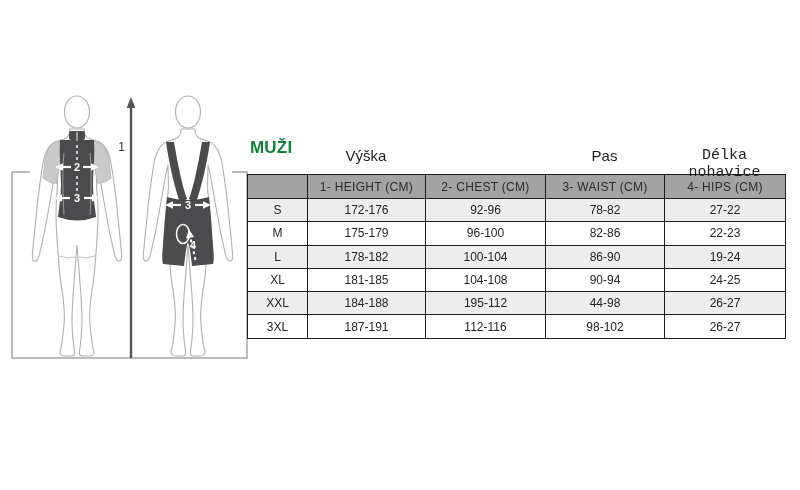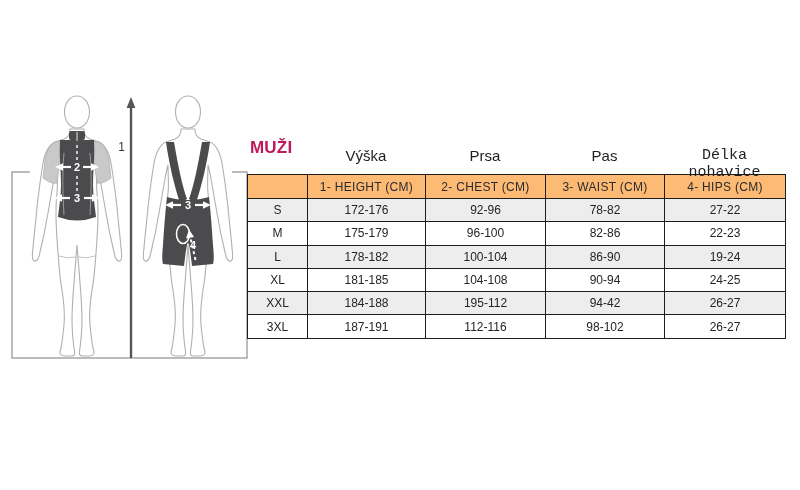--- a/index.html
+++ b/index.html
@@ -9,39 +9,39 @@
   }
   
   .illus{position:absolute;left:0;top:85px;width:260px;height:290px;}
   svg text{font-family:"Liberation Sans",sans-serif;}
   .marker-num{fill:#ffffff;font-size:11px;font-weight:700;text-anchor:middle;}
   .height-num{fill:#3a3a3a;font-size:12px;font-weight:400;text-anchor:middle;}
   
   .table-wrap{position:absolute;left:247px;top:138px;width:540px;}
   .col-labels{position:relative;height:36px;}
   .col-labels .lbl{position:absolute;text-align:center;font-size:15px;color:#1e1e1e;top:9px;}
-  .gender{position:absolute;left:3px;top:0;font-size:17px;font-weight:800;letter-spacing:.2px;color:#be185d;}
+  .gender{position:absolute;left:3px;top:0;font-size:17px;font-weight:800;letter-spacing:.2px;color:#15803d;}
   .lbl-height{left:60px;width:118px;}
   .lbl-chest{left:178px;width:120px;}
   .lbl-waist{left:298px;width:119px;}
   .lbl-hips{left:417px;width:121px;font-family:Liberation Mono, monospace;}
   table.size{
     border-collapse:collapse;table-layout:fixed;width:538px;
     font-size:12px;color:#242424;
   }
   table.size td,table.size th{
     border:1px solid #1d1d1d;text-align:center;vertical-align:middle;
     padding:0;font-weight:400;overflow:hidden;white-space:nowrap;
   }
   col.c-size{width:60px;}
   col.c-height{width:118px;}
   col.c-chest{width:120px;}
   col.c-waist{width:119px;}
   col.c-hips{width:121px;}
-  thead tr{height:24px;background:#fdba74;}
+  thead tr{height:24px;background:#a3a3a3;}
   thead th{letter-spacing:.3px;color:#2b2b2b;}
   tbody tr{height:23.3px;background:#ffffff;}
   tbody tr:nth-child(odd){background:#ededed;}
 </style>
 </head>
 <body>
 
 <svg class="illus" viewBox="0 0 260 290">
   <defs>
     <g id="male-body">
@@ -171,21 +171,20 @@
       <polygon points="189,144.5 186,153.5 194,152" fill="#ffffff"></polygon>
       <text class="marker-num" x="193" y="164">4</text>
     </g>
   </g>
 </svg>
 
 <div class="table-wrap">
   <div class="col-labels">
     <div class="gender">MUŽI</div>
     <div class="lbl lbl-height">Výška</div>
-    <div class="lbl lbl-chest">Prsa</div>
     <div class="lbl lbl-waist">Pas</div>
     <div class="lbl lbl-hips">Délka nohavice</div>
   </div>
 
   <table class="size">
     <colgroup>
       <col class="c-size">
         <col class="c-height">
         <col class="c-chest">
         <col class="c-waist">
@@ -226,21 +225,21 @@
         <td>XL</td>
         <td>181-185</td>
         <td>104-108</td>
         <td>90-94</td>
         <td>24-25</td>
       </tr>
       <tr>
         <td>XXL</td>
         <td>184-188</td>
         <td>195-112</td>
-        <td>94-42</td>
+        <td>44-98</td>
         <td>26-27</td>
       </tr>
       <tr>
         <td>3XL</td>
         <td>187-191</td>
         <td>112-116</td>
         <td>98-102</td>
         <td>26-27</td>
       </tr>
     </tbody>

